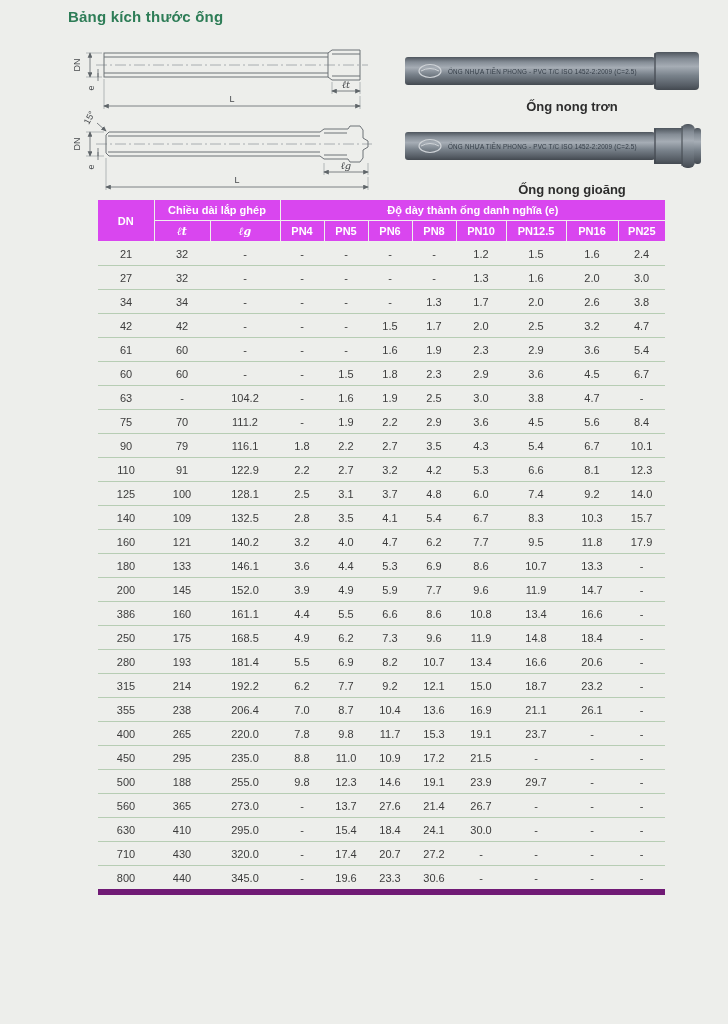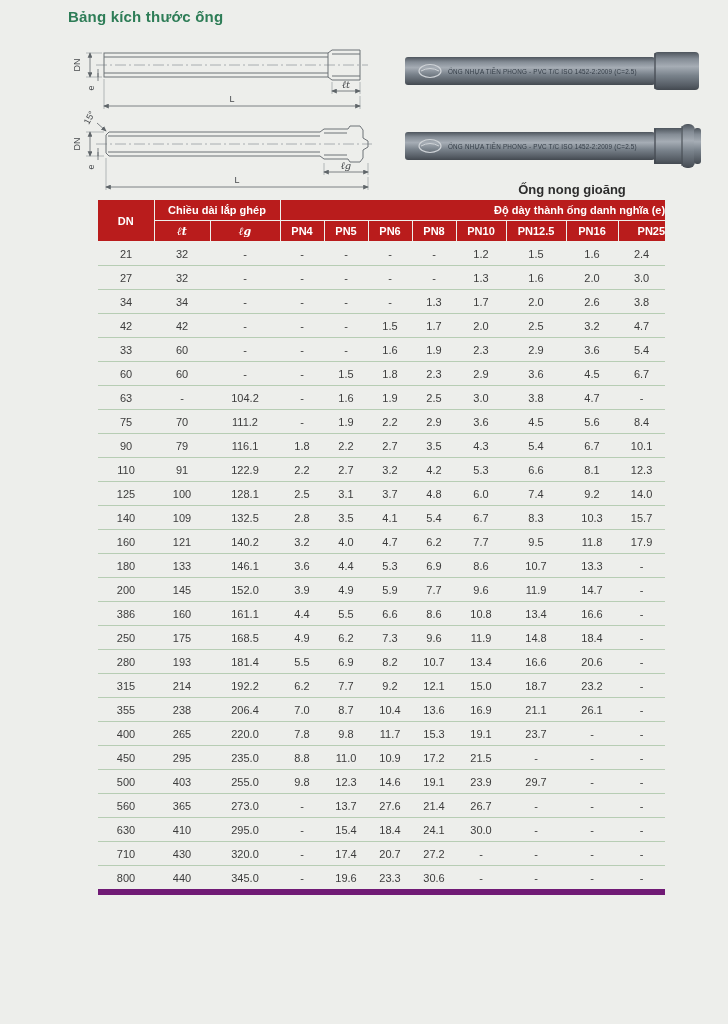--- a/index.html
+++ b/index.html
@@ -15,23 +15,23 @@
   .dimtext-it{font-size:10px;fill:#46494c;font-style:italic;font-family:"DejaVu Serif",serif;}
 
   .photo{position:absolute;}
   .photo1{left:402px;top:44px;}
   .photo2{left:402px;top:118px;}
   .caption{position:absolute;width:220px;text-align:center;font-size:13px;font-weight:600;color:#2d2d2d;}
   .caption1{left:462px;top:99px;}
   .caption2{left:462px;top:182px;}
 
   table.size-table{position:absolute;left:98px;top:200px;width:567px;border-collapse:collapse;table-layout:fixed;}
-  table.size-table thead th{background:#b91c1c;color:#ffffff;font-size:11px;font-weight:bold;border:1px solid #eef0ec;padding:0;height:20px;}
+  table.size-table thead th{background:#d946ef;color:#ffffff;font-size:11px;font-weight:bold;border:1px solid #eef0ec;padding:0;height:20px;}
   table.size-table thead tr th:first-child{border-left:none;}
-  table.size-table thead tr th:last-child{border-right:none;text-align:right;}
+  table.size-table thead tr th:last-child{border-right:none;}
   table.size-table thead tr:first-child th{border-top:none;}
   table.size-table th.lcol{font-style:italic;font-family:"DejaVu Serif",serif;font-size:11px;}
   table.size-table tbody td{height:23px;padding:0;text-align:center;font-size:11px;color:#3c3c3c;border-bottom:1px solid #b7cdb4;}
   table.size-table tbody tr:last-child td{border-bottom:6px solid #701a75;}
 
   .notes{position:absolute;left:100px;top:905px;font-size:11.5px;font-style:italic;color:#3e3e3e;line-height:1.55;}
   .notes .gap{display:inline-block;width:62px;}
 
   .divider{position:absolute;left:0;top:973px;width:728px;height:2px;background:#d2d5ce;}
   .divider-dark{position:absolute;left:313px;top:974px;width:415px;height:2px;background:#c0c4bd;}
@@ -143,20 +143,21 @@
           <stop offset="1" stop-color="#434950"></stop>
       </linearGradient>
     </defs>
     <rect x="3" y="13" width="250" height="28" rx="3" fill="url(#pg1)"></rect>
     <rect x="252" y="8" width="45" height="38" rx="4" fill="url(#pg1)"></rect>
     <line x1="253" y1="9" x2="253" y2="45" stroke="#3e444b" stroke-width="1.2"></line>
     <ellipse cx="28" cy="27" rx="11" ry="6.5" fill="none" stroke="#cfd3d7" stroke-width="1.2"></ellipse>
     <path d="M19,27 Q28,22 37,27" fill="none" stroke="#cfd3d7" stroke-width="1"></path>
     <text x="46" y="29.5" font-size="6.3" fill="#333c46" letter-spacing="0.2">ỐNG NHỰA TIỀN PHONG - PVC T/C ISO 1452-2:2009 (C=2.5)</text>
   </svg>
+  <div class="caption caption1">Ống nong trơn</div>
 
   <svg class="photo photo2" width="300" height="54" viewBox="0 0 300 54">
     <defs>
       <linearGradient id="pg2" x1="0" y1="0" x2="0" y2="1">
         <stop offset="0" stop-color="#4e555d"></stop>
           <stop offset="0.18" stop-color="#848c95"></stop>
         <stop offset="0.38" stop-color="#a6adb5"></stop>
           <stop offset="0.62" stop-color="#79828b"></stop>
         <stop offset="0.88" stop-color="#565d65"></stop>
           <stop offset="1" stop-color="#434950"></stop>
@@ -254,21 +255,21 @@
           <td>-</td>
           <td>-</td>
           <td>1.5</td>
           <td>1.7</td>
           <td>2.0</td>
           <td>2.5</td>
           <td>3.2</td>
           <td>4.7</td>
         </tr>
         <tr>
-          <td>33</td>
+          <td>61</td>
           <td>60</td>
           <td>-</td>
           <td>-</td>
           <td>-</td>
           <td>1.6</td>
           <td>1.9</td>
           <td>2.3</td>
           <td>2.9</td>
           <td>3.6</td>
           <td>5.4</td>
@@ -489,21 +490,21 @@
           <td>11.0</td>
           <td>10.9</td>
           <td>17.2</td>
           <td>21.5</td>
           <td>-</td>
           <td>-</td>
           <td>-</td>
         </tr>
         <tr>
           <td>500</td>
-          <td>403</td>
+          <td>188</td>
           <td>255.0</td>
           <td>9.8</td>
           <td>12.3</td>
           <td>14.6</td>
           <td>19.1</td>
           <td>23.9</td>
           <td>29.7</td>
           <td>-</td>
           <td>-</td>
         </tr>

